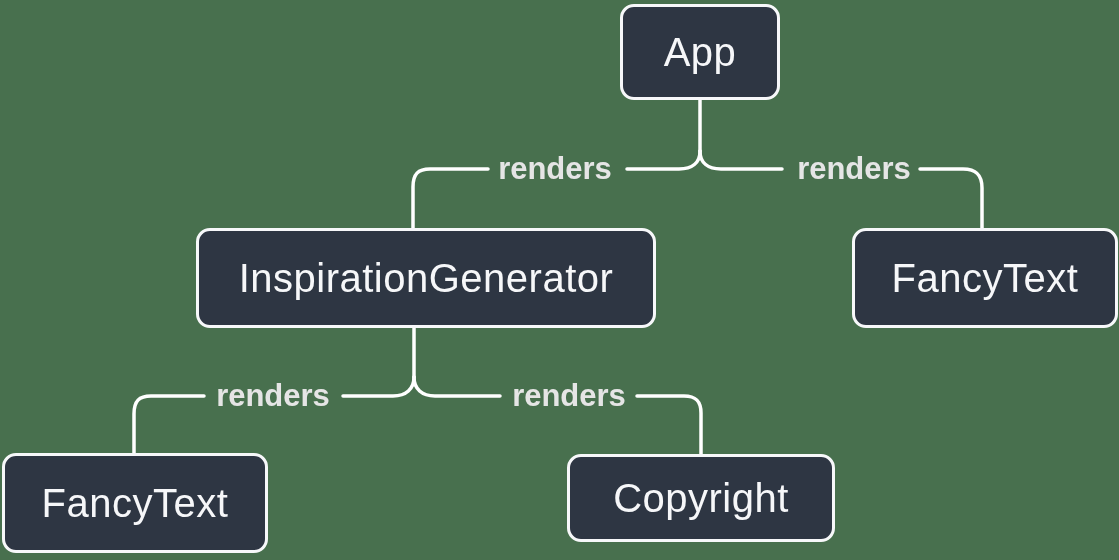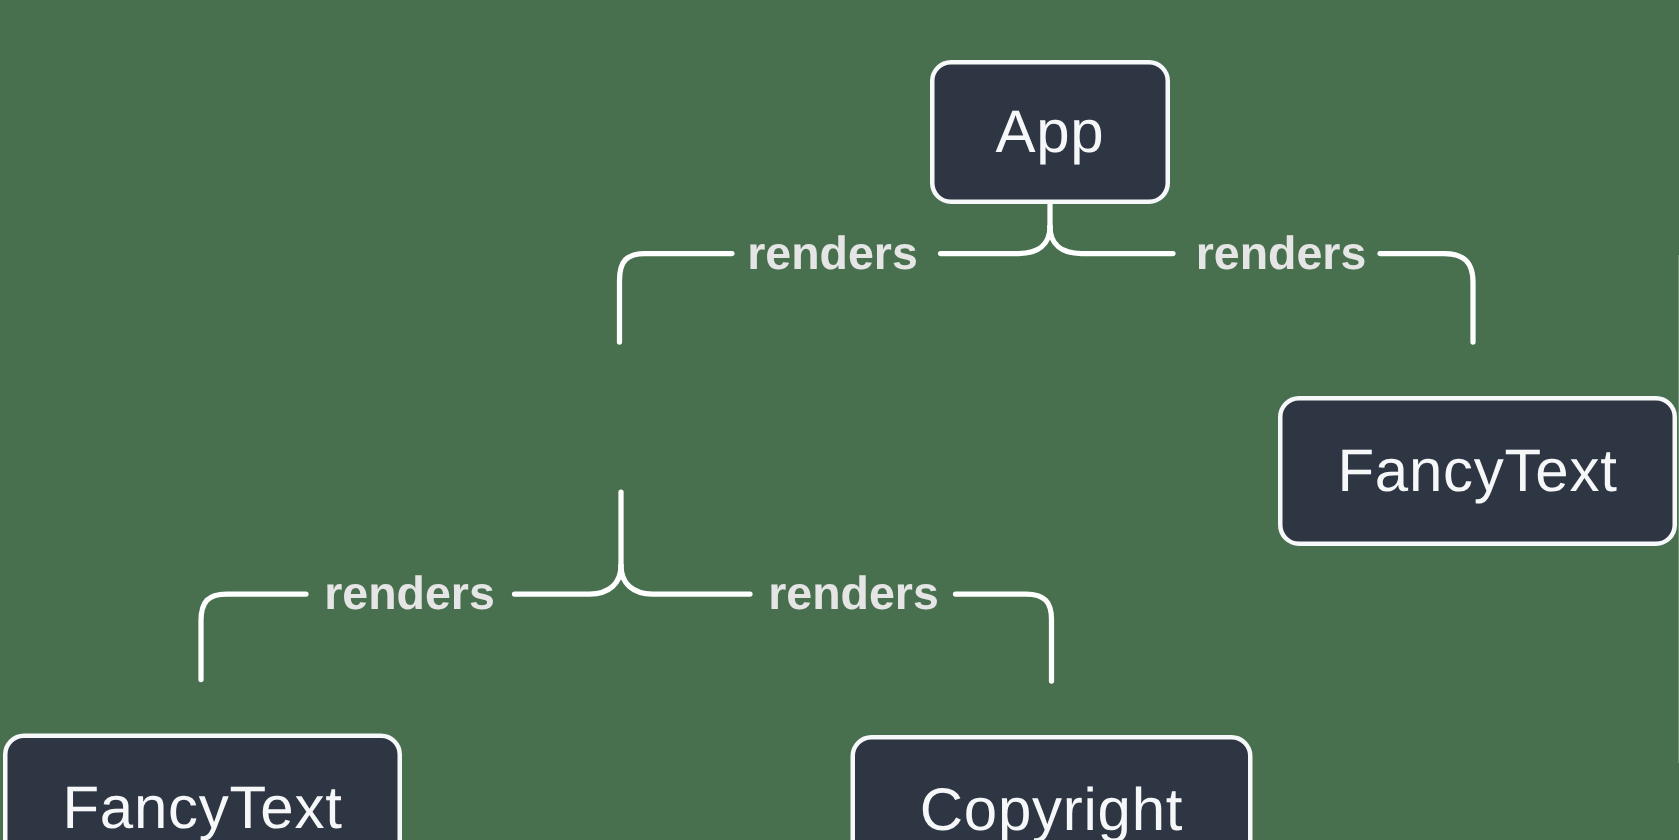--- a/index.html
+++ b/index.html
@@ -36,27 +36,26 @@
     border: 3px solid #F7F8FA;
     border-radius: 14px;
     color: #F6F7F9;
     display: flex;
     align-items: center;
     justify-content: center;
     font-size: 40px;
     font-weight: 400;
     white-space: nowrap;
     letter-spacing: 0.5px;
-    margin-top: 36px;
   }
   .node-app            { left: 620px; top: 4px;   width: 160px; height: 96px;  }
   .node-ig             { left: 196px; top: 228px; width: 460px; height: 100px; }
   .node-fancy-top      { left: 852px; top: 228px; width: 266px; height: 100px; }
   .node-fancy-bottom   { left: 2px;   top: 453px; width: 266px; height: 100px; }
-  .node-copyright      { left: 567px; top: 454px; width: 268px; height: 100px; }
+  .node-copyright      { left: 567px; top: 454px; width: 268px; height: 88px; }
   .edge-label {
     position: absolute;
     transform: translate(-50%, -50%);
     color: #e5e5e5;
     font-size: 31px;
     font-weight: 700;
     white-space: nowrap;
   }
   .edge-label-tl { left: 555px; top: 169px; }
   .edge-label-tr { left: 854px; top: 169px; }
@@ -84,20 +83,23 @@
     <path d="M204,396 L151,396 C139,396 134,401 134,414 L134,453"></path>
 
     <path d="M414,377 C414,389 422,396 435,396 L500,396"></path>
     <path d="M637,396 L684,396 C696,396 701,401 701,413 L701,454"></path>
   </svg>
 
   <div class="node node-app">
     <span>App</span>
   </div>
 
+  <div class="node node-ig">
+    <span>InspirationGenerator</span>
+  </div>
 
   <div class="node node-fancy-top">
     <span>FancyText</span>
   </div>
 
   <div class="node node-fancy-bottom">
     <span>FancyText</span>
   </div>
 
   <div class="node node-copyright">

